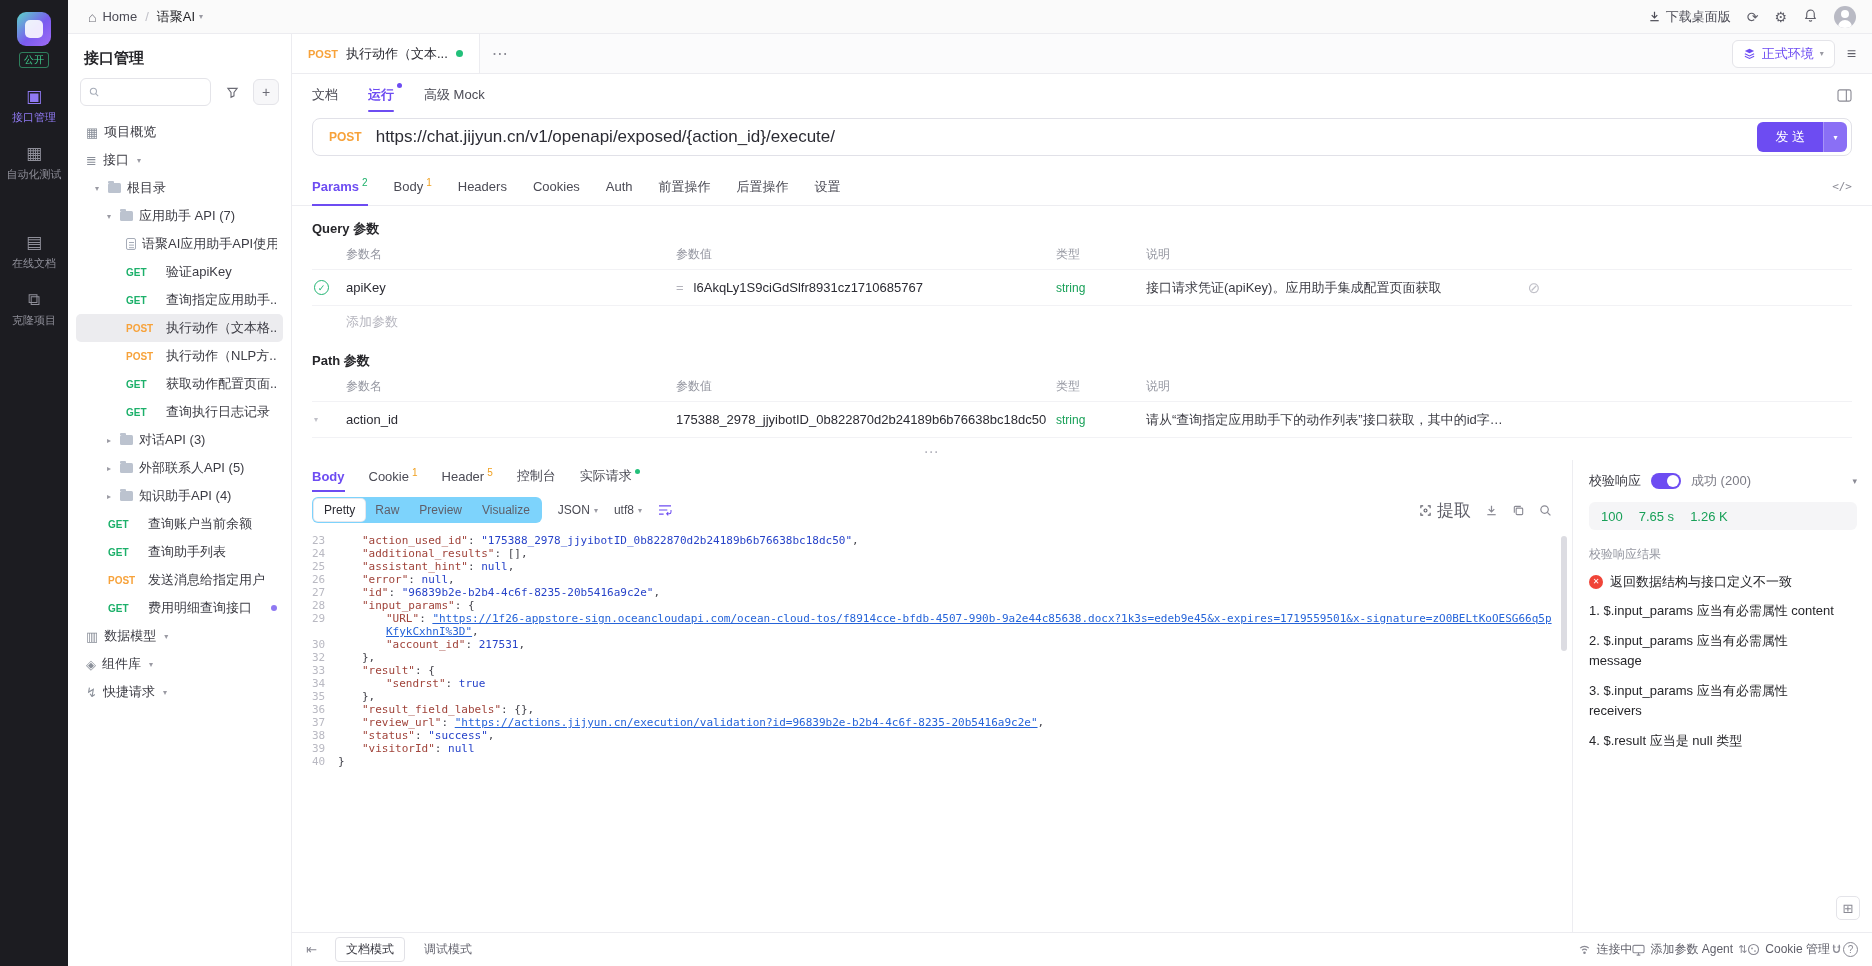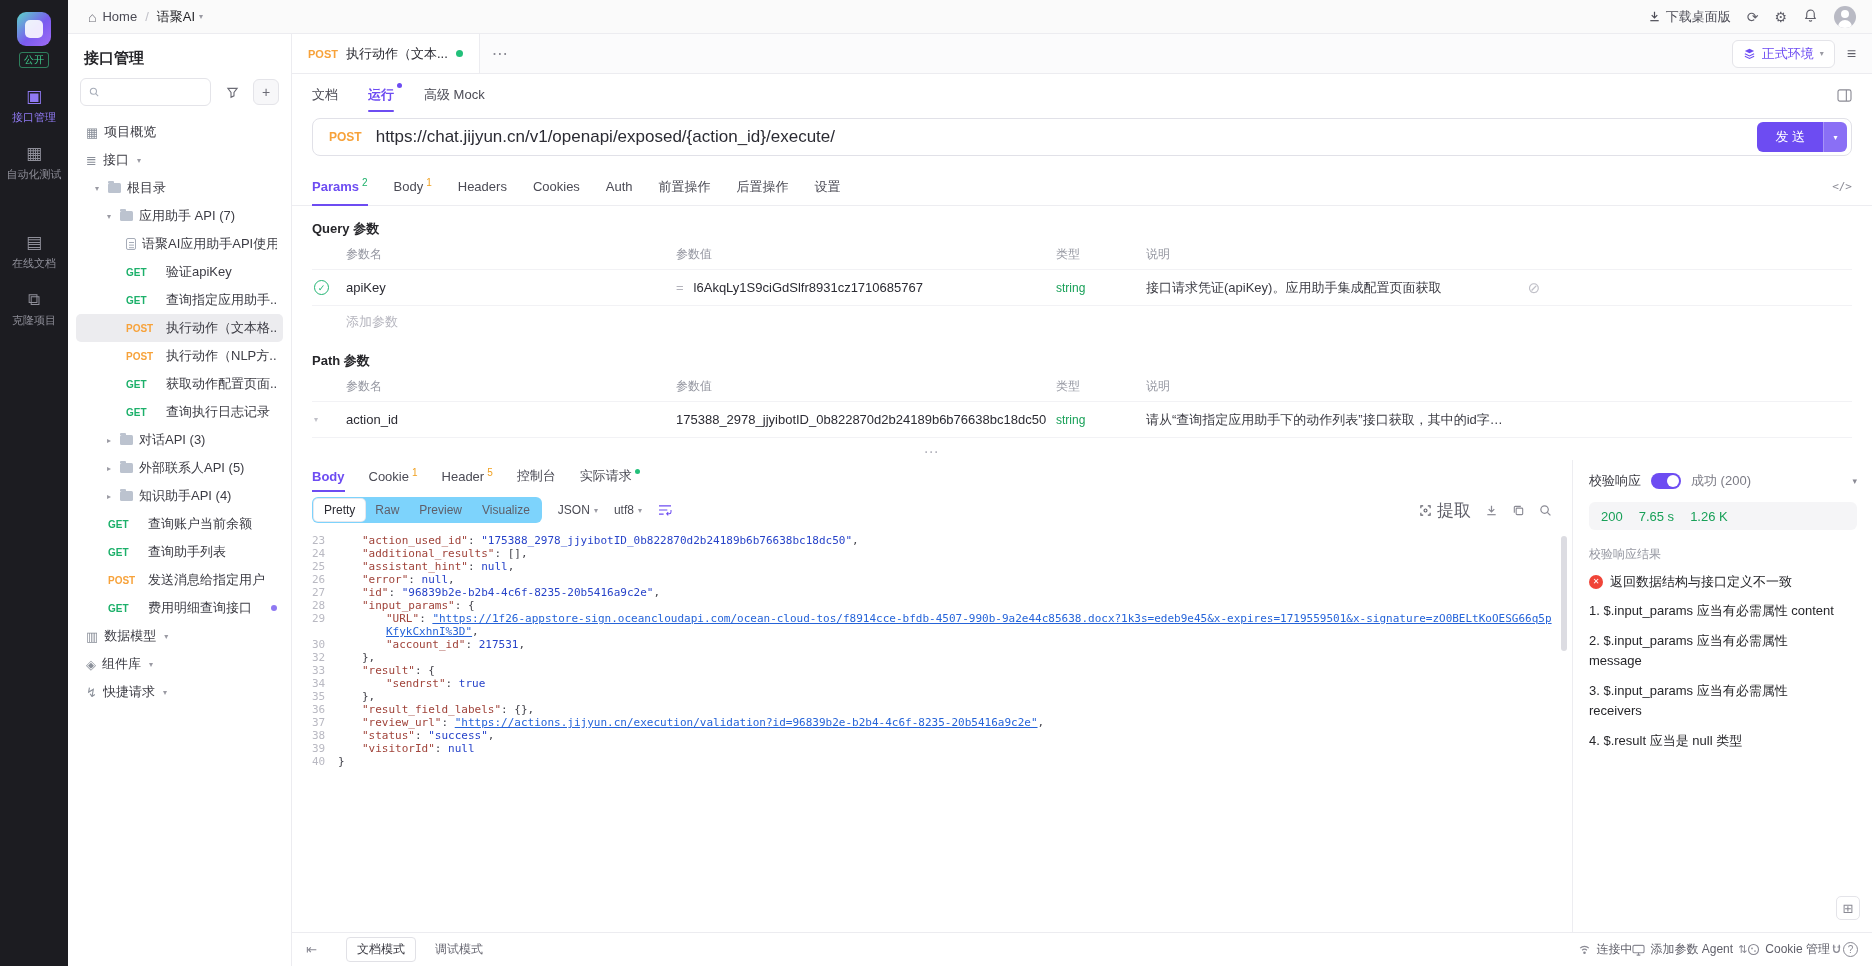--- a/index.html
+++ b/index.html
@@ -604,42 +604,42 @@
           </div>
 
           <div class="resp-right">
             <div class="vhead">
               <span class="vlabel">校验响应</span>
               <span class="toggle"></span>
               <span class="vstatus">成功 (200)</span>
               <span class="vchev">▾</span>
             </div>
             <div class="vchip">
-              <span>200</span>
+              <span>100</span>
               <span>7.65 s</span>
               <span>1.26 K</span>
             </div>
             <div class="vsec">校验响应结果</div>
             <div class="verr">
               <span class="errdot">✕</span>
               <span>返回数据结构与接口定义不一致</span>
             </div>
             <div>
                 <div class="vitem">1. $.input_params 应当有必需属性 content</div>
                 <div class="vitem">2. $.input_params 应当有必需属性 message</div>
                 <div class="vitem">3. $.input_params 应当有必需属性 receivers</div>
                 <div class="vitem">4. $.result 应当是 null 类型</div>
               </div>
             <span class="corner-ic">⊞</span>
           </div>
         </div>
 
         <footer class="statusbar">
           <span class="collapse-ic">⇤</span>
-          <div class="sb-right" style="margin-left:17px;gap:8px">
+          <div class="sb-right" style="margin-left:6px;gap:8px">
               <div class="mode-chip">文档模式</div>
               <div class="mode-chip plain">调试模式</div>
             </div>
           <div class="sb-right">
             <span class="sb-item">
               <svg width="13" height="12" viewBox="0 0 14 13">
                   <circle cx="7" cy="9.4" r="1.4" fill="#8a8a94"></circle>
                   <path d="M4.4 6.8a3.8 3.8 0 0 1 5.2 0M2.3 4.5a6.8 6.8 0 0 1 9.4 0" stroke="#8a8a94" fill="none" stroke-width="1.2"></path>
                 </svg>
               <span>连接中</span>

